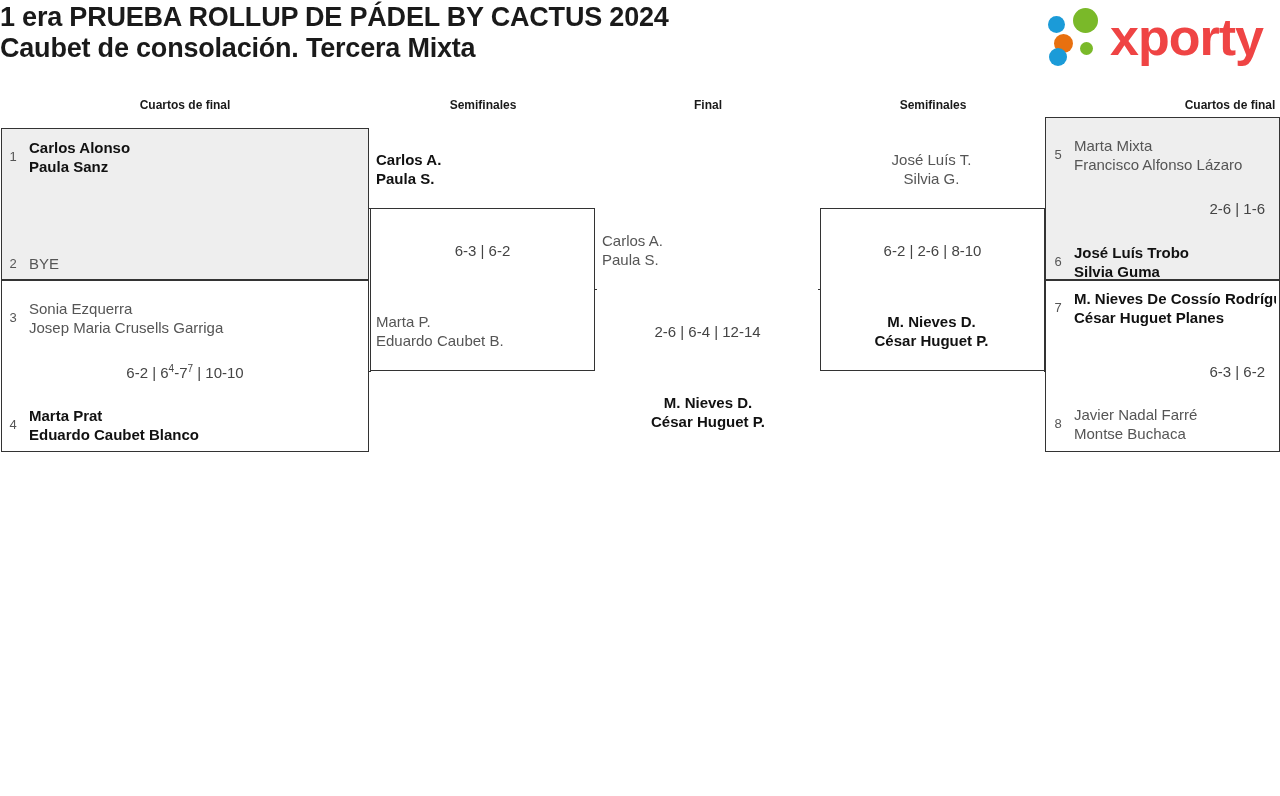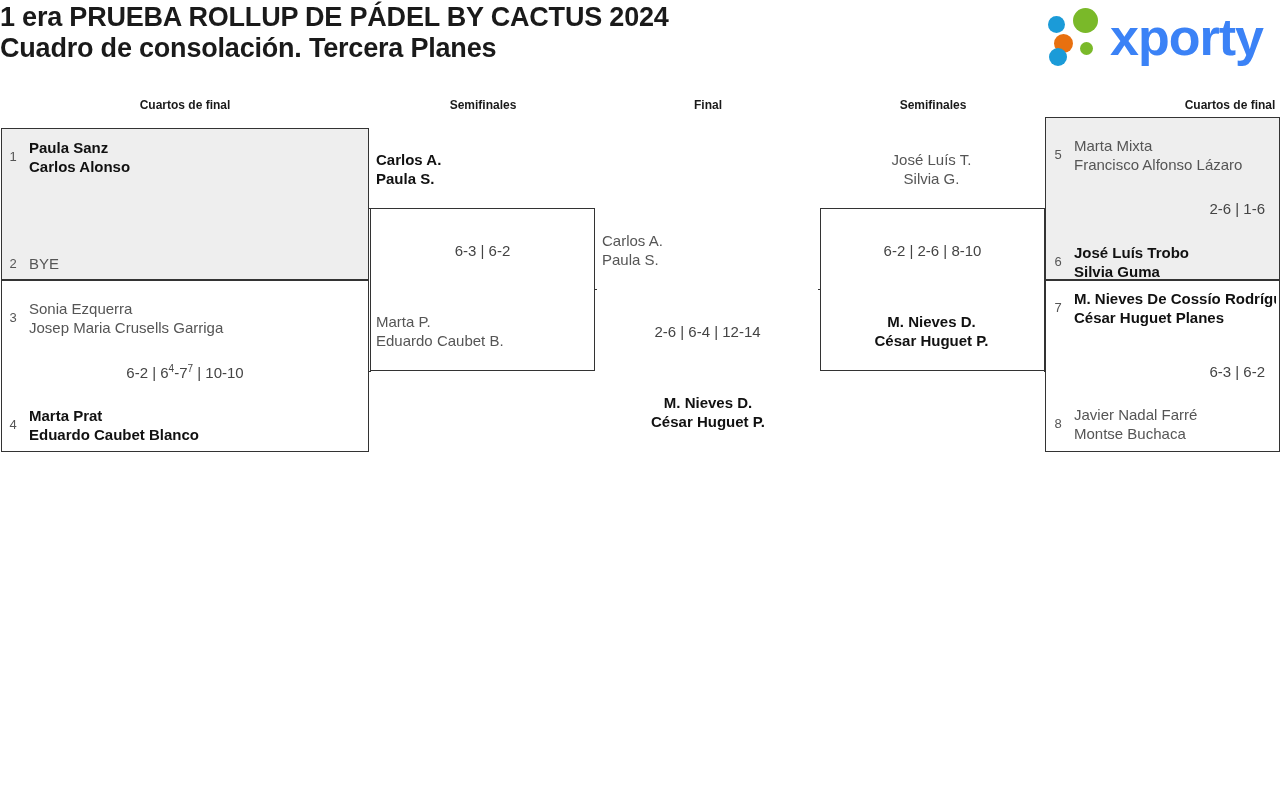--- a/index.html
+++ b/index.html
@@ -52,21 +52,21 @@
   .dot { position: absolute; border-radius: 50%; }
   .dot.blue   { background: #1b9bd8; }
   .dot.orange { background: #e8700f; }
   .dot.green  { background: #7ab929; }
   #logo-word {
     position: absolute;
     left: 62px; top: 0px;
     font-size: 52px;
     line-height: 66px;
     font-weight: 700;
-    color: #3b82f6;
+    color: #ef4444;
     letter-spacing: -1px;
   }
 
   
   .round-header {
     position: absolute;
     font-size: 12px;
     font-weight: 700;
     color: #1a1a1a;
     text-align: center;
@@ -123,21 +123,21 @@
     vertical-align: super;
     line-height: 0;
   }
 </style>
 </head>
 <body>
 
 <div id="header">
   <div id="title-block">
     <div class="title-line">1 era PRUEBA ROLLUP DE PÁDEL BY CACTUS 2024</div>
-    <div class="title-line">Cuadro de consolación. Tercera Planes</div>
+    <div class="title-line">Caubet de consolación. Tercera Mixta</div>
   </div>
 
   <div id="logo">
     <div id="logo-dots">
       <span class="dot blue" style="left:0px;  top:8px;  width:17px; height:17px;"></span>
       <span class="dot orange" style="left:6px;  top:26px; width:19px; height:19px;"></span>
       <span class="dot blue" style="left:1px;  top:40px; width:18px; height:18px;"></span>
       <span class="dot green" style="left:25px; top:0px;  width:25px; height:25px;"></span>
       <span class="dot green" style="left:32px; top:34px; width:13px; height:13px;"></span>
     </div>
@@ -149,22 +149,22 @@
 <div class="round-header" style="left:358px; top:98px; width:250px;">Semifinales</div>
 <div class="round-header" style="left:583px; top:98px; width:250px;">Final</div>
 <div class="round-header" style="left:808px; top:98px; width:250px;">Semifinales</div>
 <div class="round-header" style="left:1105px;top:98px; width:250px;">Cuartos de final</div>
 
 <div class="match-box shaded" style="left:1px; top:128px; width:368px; height:152px;"></div>
 
 <div class="entry winner" style="left:5px; top:138px; width:350px;">
   <span class="seed" style="left:0px; top:9px;">1</span>
   <div class="names" style="margin-left:24px;">
+    <div>Carlos Alonso</div>
     <div>Paula Sanz</div>
-    <div>Carlos Alonso</div>
   </div>
 </div>
 
 <div class="entry" style="left:5px; top:254px; width:350px;">
   <span class="seed" style="left:0px; top:0px;">2</span>
   <div class="names" style="margin-left:24px;">
     <div>BYE</div>
   </div>
 </div>
 

